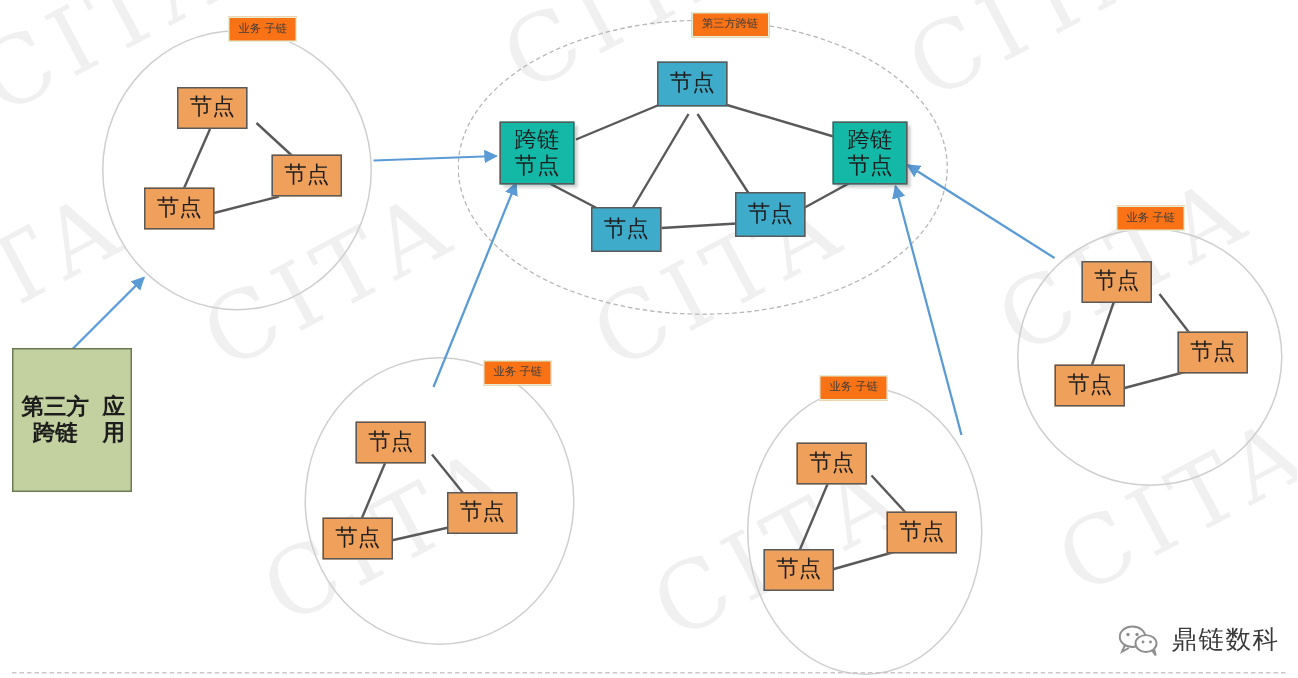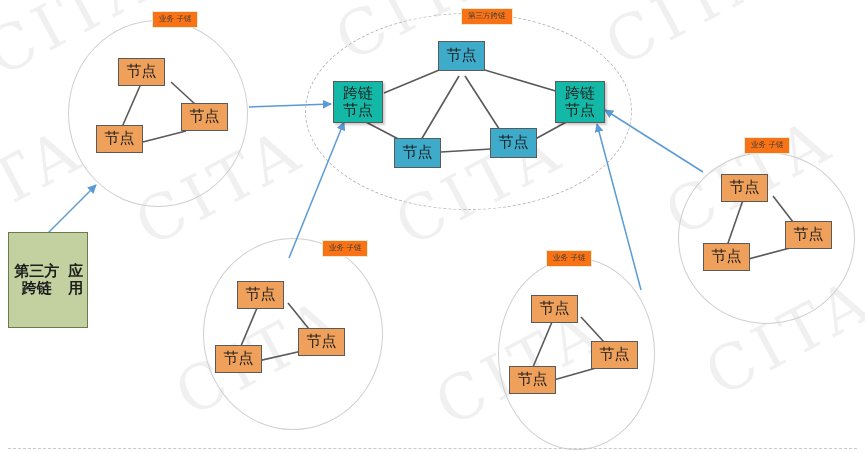--- a/index.html
+++ b/index.html
@@ -233,14 +233,27 @@
 
   <div class="node orange" style="left:237px; top:281px; width:47px; height:28px;">节点</div>
   <div class="node orange" style="left:298px; top:328px; width:47px; height:28px;">节点</div>
   <div class="node orange" style="left:215px; top:345px; width:47px; height:28px;">节点</div>
 
   <div class="node orange" style="left:531px; top:295px; width:47px; height:28px;">节点</div>
   <div class="node orange" style="left:591px; top:341px; width:47px; height:28px;">节点</div>
   <div class="node orange" style="left:509px; top:366px; width:47px; height:28px;">节点</div>
 
   <div class="footer-rule"></div>
+  <div class="brand">
+    <svg width="30" height="22" viewBox="0 0 30 22">
+      <ellipse cx="11" cy="8.5" rx="8.5" ry="6.8" fill="none" stroke="#8e8e8e" stroke-width="1.3"></ellipse>
+      <path d="M 6 14 L 4 18.5 L 8.5 16" fill="none" stroke="#8e8e8e" stroke-width="1.3"></path>
+      <circle cx="8" cy="7" r="1.1" fill="#8e8e8e"></circle>
+      <circle cx="14" cy="7" r="1.1" fill="#8e8e8e"></circle>
+      <ellipse cx="20" cy="13" rx="7" ry="5.6" fill="#ffffff" stroke="#8e8e8e" stroke-width="1.3"></ellipse>
+      <path d="M 24 17.5 L 26.5 21 L 25.5 17" fill="none" stroke="#8e8e8e" stroke-width="1.3"></path>
+      <circle cx="18" cy="12" r="0.95" fill="#8e8e8e"></circle>
+      <circle cx="23" cy="12" r="0.95" fill="#8e8e8e"></circle>
+    </svg>
+    <span class="brand-name">鼎链数科</span>
+  </div>
 
 </div>
 
 </body></html>

